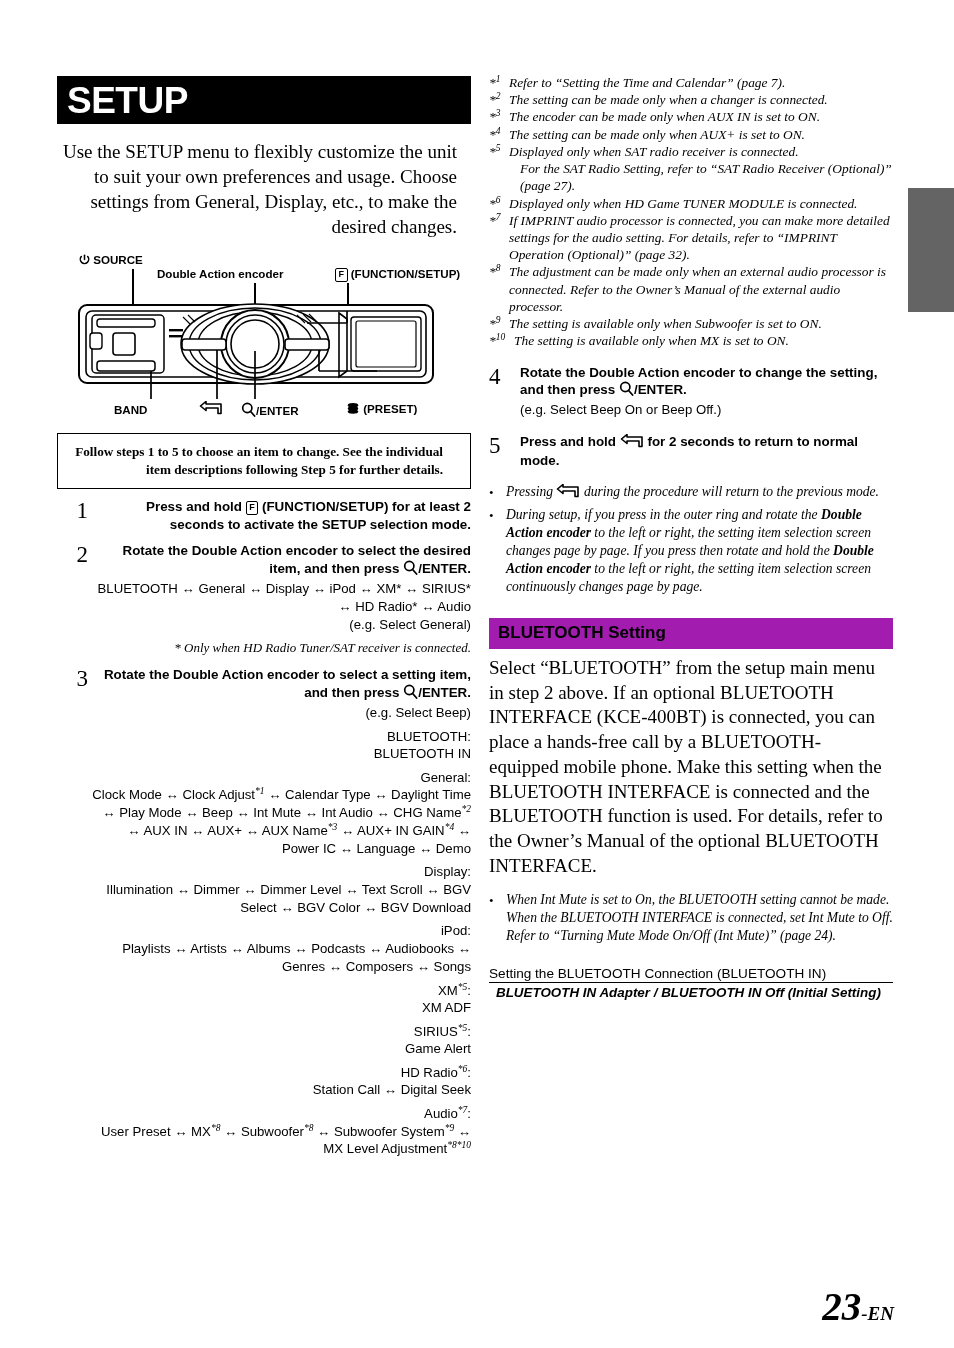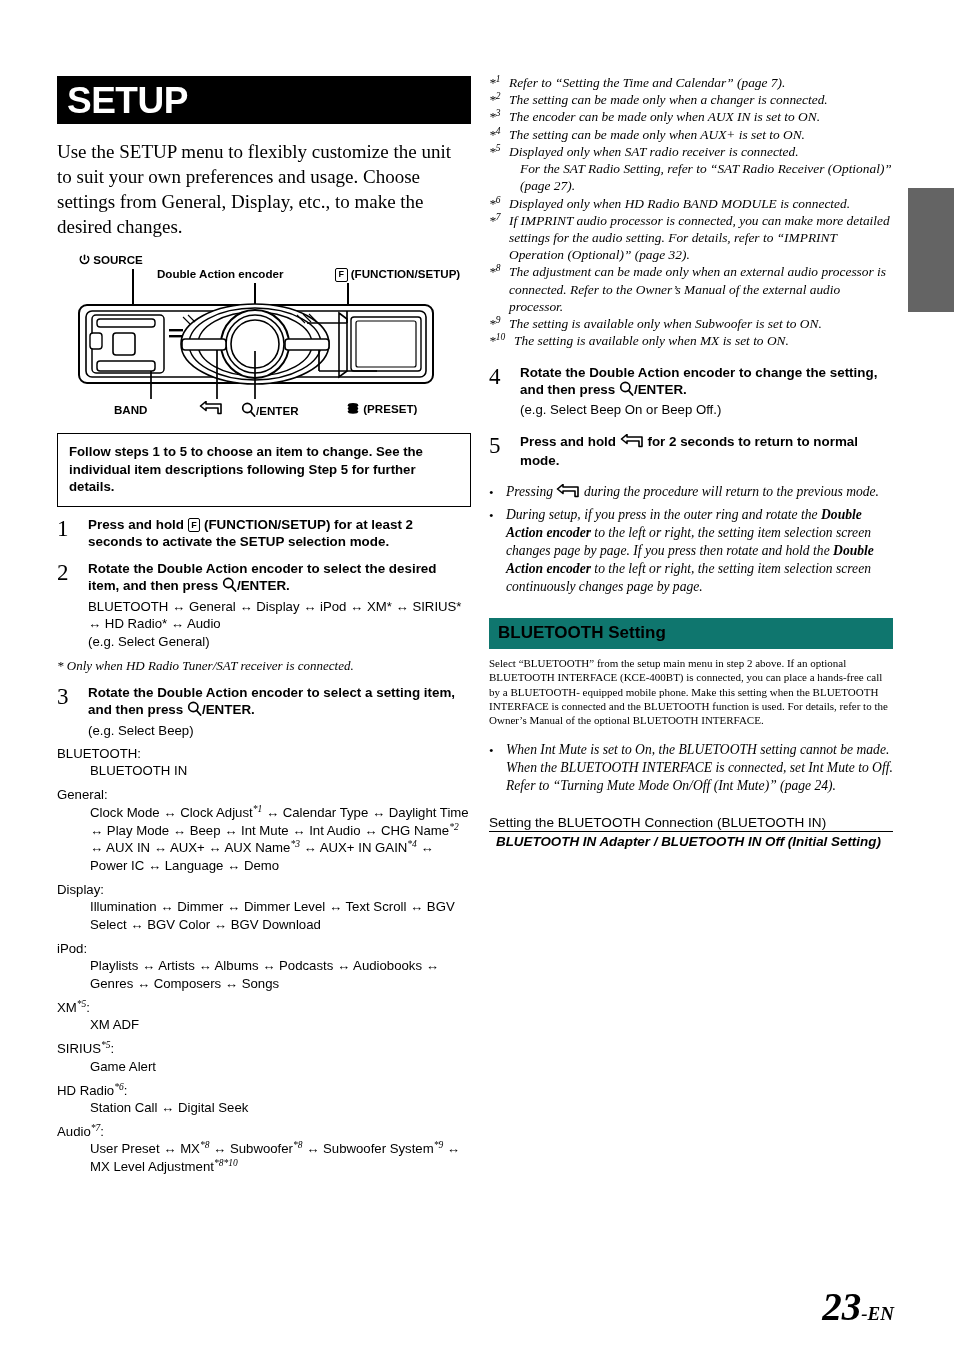--- a/index.html
+++ b/index.html
@@ -29,20 +29,21 @@
     height: 124px;
     background: #646464;
   }
 
   
   .col-left {
     position: absolute;
     left: 57px;
     top: 76px;
     width: 414px;
+    text-align: right;
   }
   .col-right {
     position: absolute;
     left: 489px;
     top: 74px;
     width: 404px;
   }
 
   
   .title-banner {
@@ -100,22 +101,22 @@
     font-size: 9px;
     line-height: 1;
     padding: 1.5px 2.5px 1.5px 2.5px;
     vertical-align: 1px;
   }
   .svgwrap { position: absolute; left: 0; top: 0; }
 
   
   .callout {
     border: 1.6px solid #000;
-    padding: 9px 11px 10px 11px;
-    font-family: Liberation Sans, sans-serif;
+    padding: 9px 27px 10px 11px;
+    font-family: Liberation Serif, serif;
     font-weight: bold;
     font-size: 13.2px;
     line-height: 1.33;
     margin-top: 2px;
     width: 414px;
     box-sizing: border-box;
   }
 
   
   .step {
@@ -207,32 +208,32 @@
     font-size: 13.6px;
     line-height: 1.33;
     margin-top: 3px;
   }
   .bul-dot { flex: 0 0 17px; font-style: normal; font-size: 13px; padding-top: 1px; }
   .bul-txt { flex: 1; }
   .bul-txt b { font-weight: bold; font-style: italic; }
 
   
   .sec-head {
-    background: #0f766e;
+    background: #a21caf;
     font-family: "Liberation Sans", sans-serif;
     font-weight: bold;
     font-size: 17px;
     padding: 5px 9px 6px 9px;
     margin-top: 22px;
     width: 404px;
     box-sizing: border-box;
   }
   .sec-body {
     font-family: "Liberation Serif", serif;
-    font-size: 11px;
+    font-size: 19px;
     line-height: 1.3;
     margin-top: 7px;
   }
   .sub-head {
     font-family: "Liberation Sans", sans-serif;
     font-weight: normal;
     font-size: 13.6px;
     border-bottom: 1.7px solid #000;
     padding-bottom: 1px;
     margin-top: 20px;
@@ -485,21 +486,21 @@
         <div class="fnrow">
           <div class="fnmark">*<sup class="fn">4</sup></div>
           <div class="fntext">The setting can be made only when AUX+ is set to ON.</div>
         </div>
         <div class="fnrow">
           <div class="fnmark">*<sup class="fn">5</sup></div>
           <div class="fntext">Displayed only when SAT radio receiver is connected. <span class="cont">For the SAT Radio Setting, refer to “SAT Radio Receiver (Optional)” (page 27).</span></div>
         </div>
         <div class="fnrow">
           <div class="fnmark">*<sup class="fn">6</sup></div>
-          <div class="fntext">Displayed only when HD Radio BAND MODULE is connected.</div>
+          <div class="fntext">Displayed only when HD Game TUNER MODULE is connected.</div>
         </div>
         <div class="fnrow">
           <div class="fnmark">*<sup class="fn">7</sup></div>
           <div class="fntext">If IMPRINT audio processor is connected, you can make more detailed settings for the audio setting. For details, refer to “IMPRINT Operation (Optional)” (page 32).</div>
         </div>
         <div class="fnrow">
           <div class="fnmark">*<sup class="fn">8</sup></div>
           <div class="fntext">The adjustment can be made only when an external audio processor is connected. Refer to the Owner’s Manual of the external audio processor.</div>
         </div>
         <div class="fnrow">

